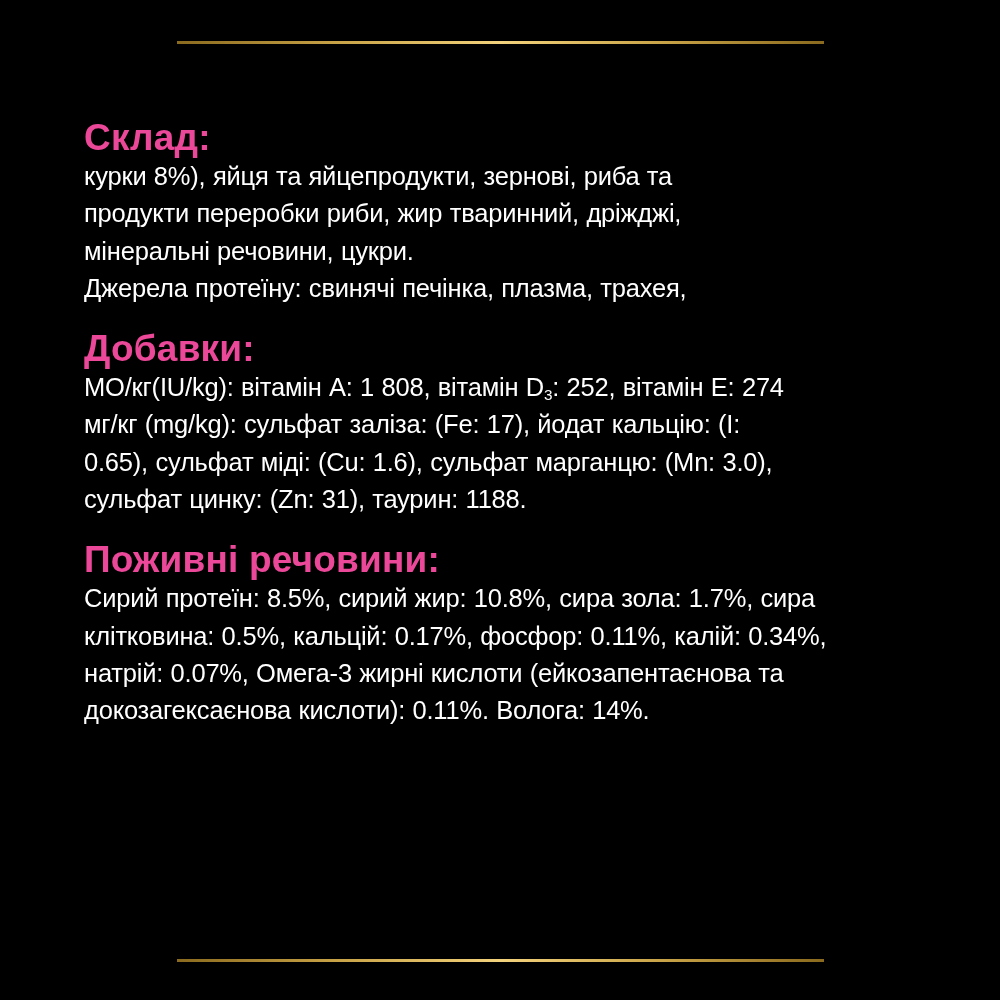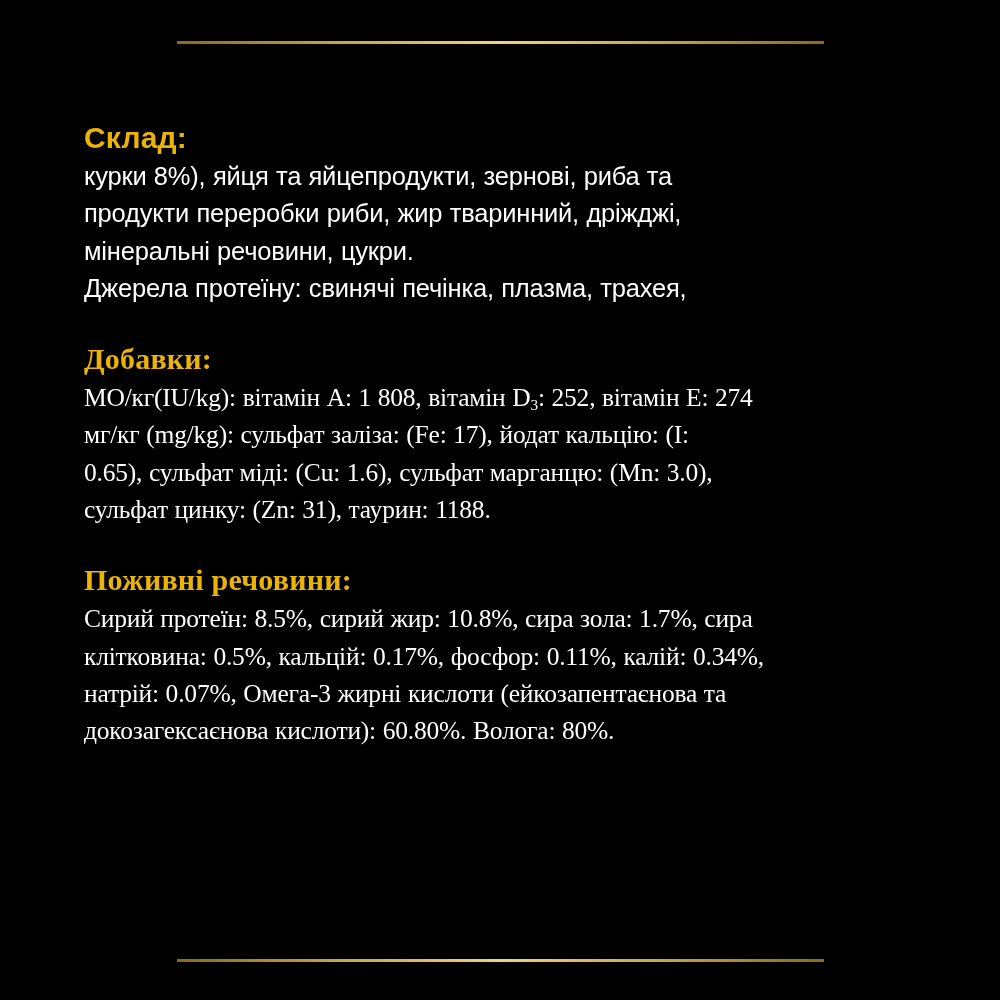--- a/index.html
+++ b/index.html
@@ -24,25 +24,25 @@
     }
     .rule-top { top: 41px; }
     .rule-bottom { top: 959px; }
     .content {
       position: absolute;
       left: 84px;
       top: 118px;
       width: 870px;
     }
     .section { margin: 0; }
-    .section + .section { margin-top: 32px; font-family: Liberation Serif, serif; }
+    .section + .section { margin-top: 22px; }
     .heading {
-      color: #eab308;
+      color: #ec4899;
       font-weight: bold;
-      font-size: 30px;
+      font-size: 37px;
       line-height: 40px;
       margin: 0;
       letter-spacing: 0.2px;
     }
     .body-text {
       font-size: 25.5px;
       line-height: 37.3px;
       margin: 0;
       letter-spacing: -0.2px;
       word-spacing: 0.5px;
@@ -76,19 +76,19 @@
       <span class="line">сульфат цинку: (Zn: 31), таурин: 1188.</span>
     </p>
   </section>
 
   <section class="section">
     <h2 class="heading">Поживні речовини:</h2>
     <p class="body-text">
       <span class="line">Сирий протеїн: 8.5%, сирий жир: 10.8%, сира зола: 1.7%, сира</span>
       <span class="line">клітковина: 0.5%, кальцій: 0.17%, фосфор: 0.11%, калій: 0.34%,</span>
       <span class="line">натрій: 0.07%, Омега-3 жирні кислоти (ейкозапентаєнова та</span>
-      <span class="line">докозагексаєнова кислоти): 60.80%. Волога: 80%.</span>
+      <span class="line">докозагексаєнова кислоти): 0.11%. Волога: 14%.</span>
     </p>
   </section>
 
 </div>
 
 <div class="gold-rule rule-bottom"></div>
 
 </body></html>

